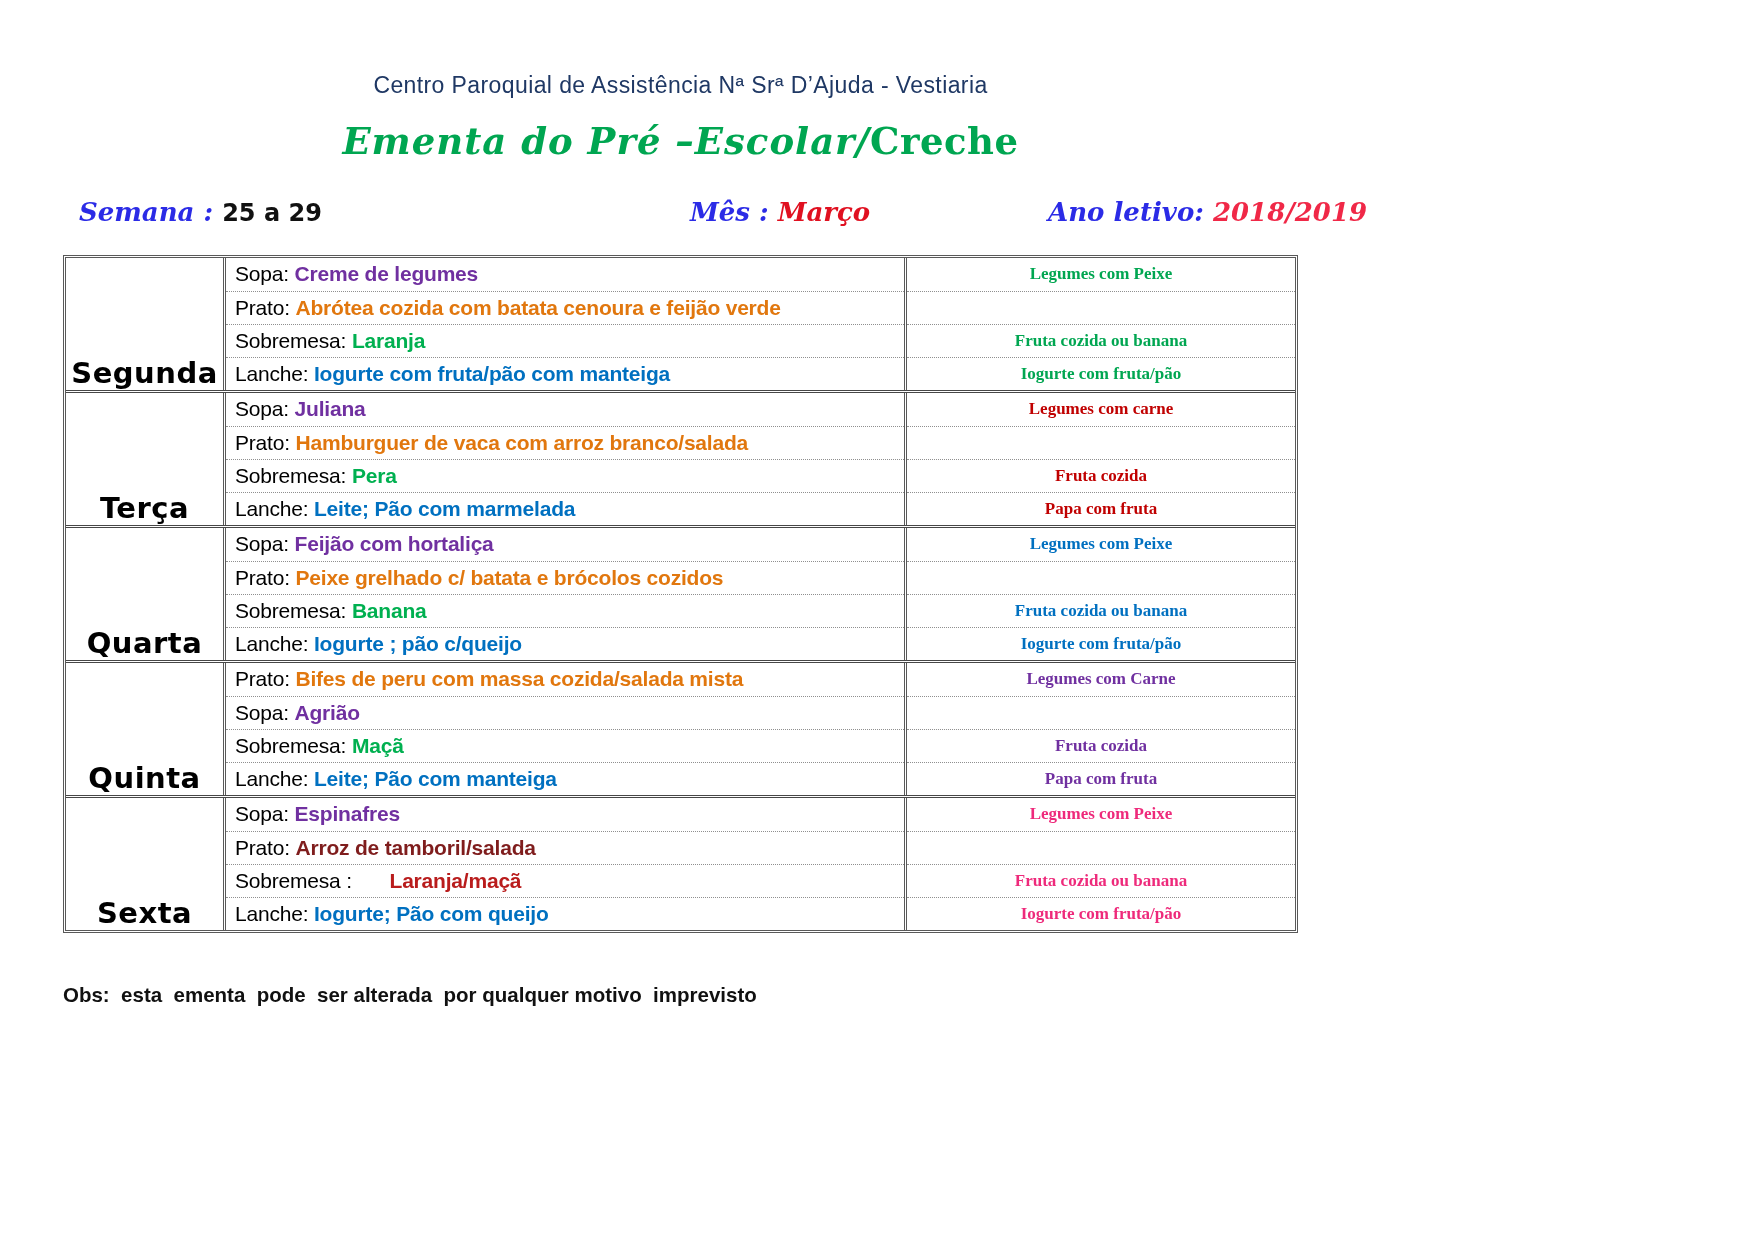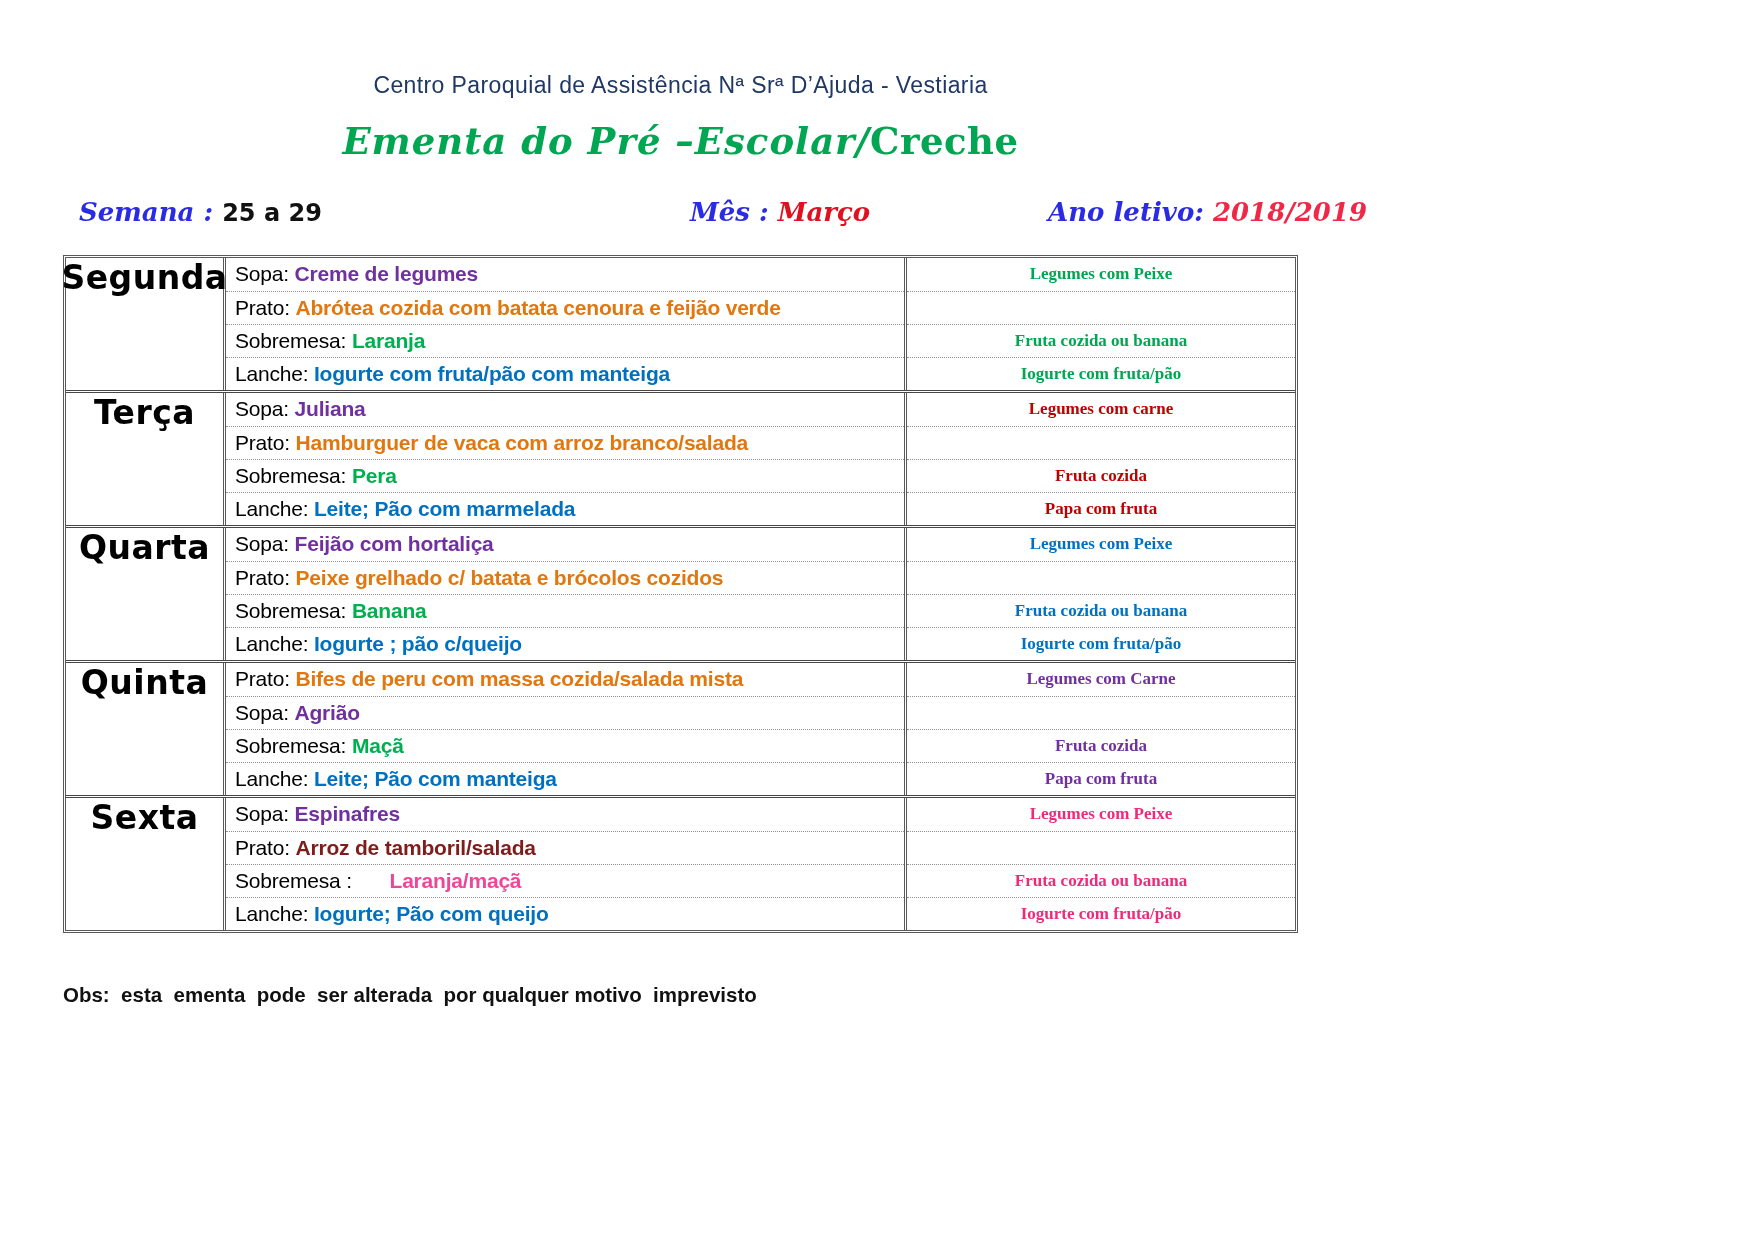--- a/index.html
+++ b/index.html
@@ -36,23 +36,23 @@
     font-weight: bold; color: #111; font-size: 24px;
   }
 
   .menu-table {
     margin-top: 16px; border: 3px double #595959; background: #fff;
   }
   .day-block { display: grid; grid-template-columns: 160px 678px 1fr; }
   .day-block + .day-block { border-top: 3px double #474747; }
   .day-cell {
     border-right: 3px double #595959;
-    display: flex; align-items: flex-start; justify-content: center;
+    display: flex; align-items: flex-end; justify-content: center;
     font-family: "DejaVu Sans", sans-serif; font-weight: bold;
-    font-size: 33px; letter-spacing: 0.5px;
+    font-size: 29px; letter-spacing: 0.5px;
   }
   .menu-col {}
   .menu-row {
     height: 33px; line-height: 32px; padding-left: 9px;
     font-size: 21px; white-space: nowrap; overflow: hidden;
     letter-spacing: -0.2px;
   }
   .menu-row + .menu-row { border-top: 1px dotted #8f8f8f; }
   .menu-row .val { font-weight: bold; }
   .creche-col { border-left: 3px double #595959; }
@@ -224,21 +224,21 @@
           <div class="menu-row">
             <span class="lbl">Sopa:</span>
             <span class="val" style="color: rgb(112, 48, 160); margin-top: 8px;">Espinafres</span>
           </div>
           <div class="menu-row">
             <span class="lbl">Prato:</span>
             <span class="val" style="color: #7f1d1d;">Arroz de tamboril/salada</span>
           </div>
           <div class="menu-row">
             <span class="lbl">Sobremesa :</span>
-            <span class="val" style="color: #ec4899; padding-left: 32px;">Laranja/maçã</span>
+            <span class="val" style="color: #b91c1c; padding-left: 32px;">Laranja/maçã</span>
           </div>
           <div class="menu-row">
             <span class="lbl">Lanche:</span>
             <span class="val" style="color: rgb(0, 112, 192);">Iogurte; Pão com queijo</span>
           </div>
         </div>
         <div class="creche-col">
           <div class="creche-cell" style="color: rgb(238, 42, 123);">Legumes com Peixe</div>
           <div class="creche-cell" style="color: rgb(238, 42, 123);"></div>
           <div class="creche-cell" style="color: rgb(238, 42, 123);">Fruta cozida ou banana</div>

